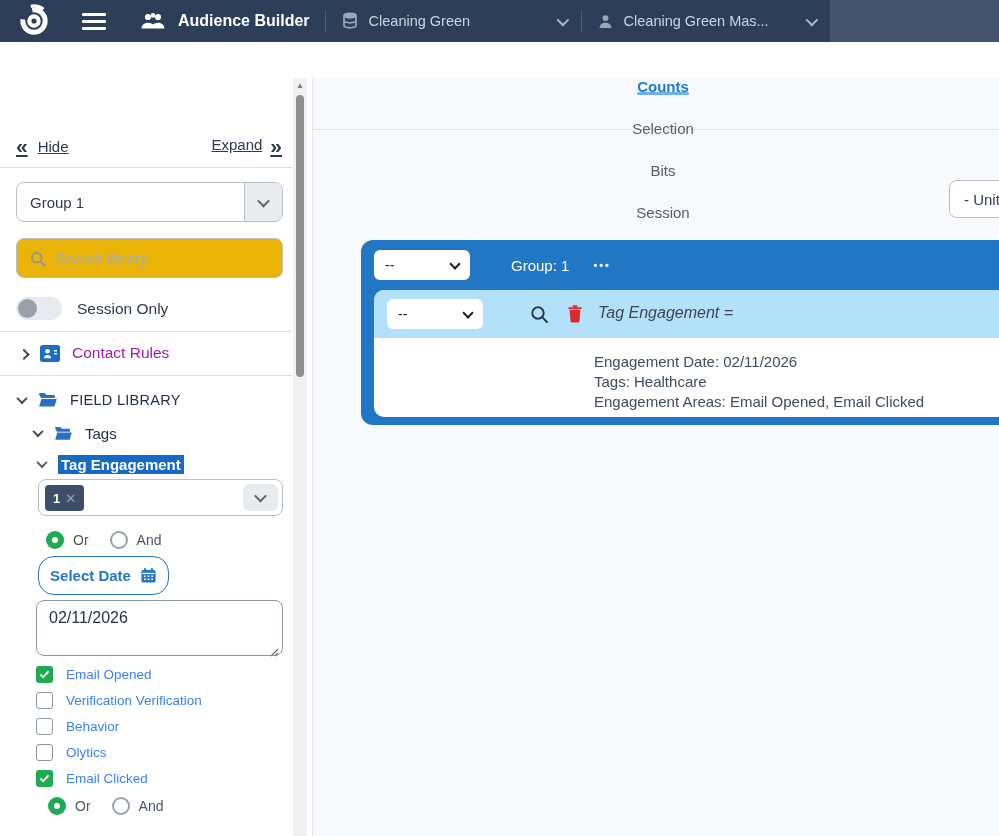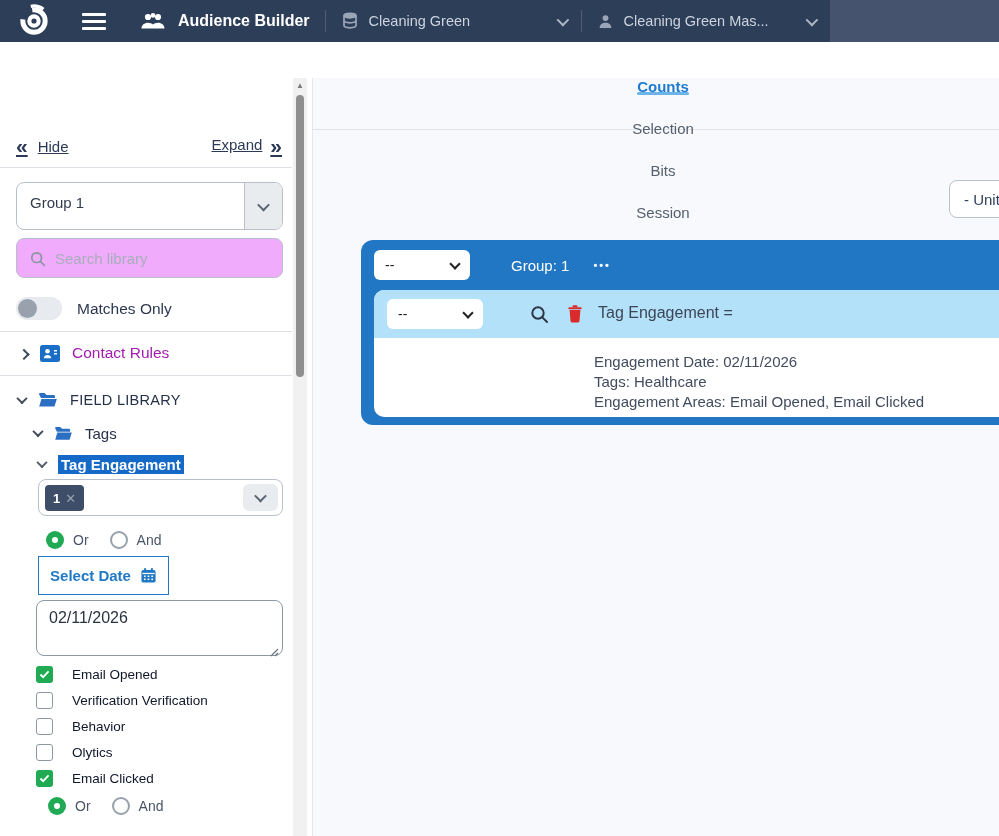--- a/index.html
+++ b/index.html
@@ -28,24 +28,24 @@
   .hide-row { position:absolute; top:90px; left:16px; right:10px; height:28px; display:flex; align-items:center; color:#2c3a55; font-size:15px; font-weight:500;text-decoration:underline; }
   .chevdbl { font-size:21px; font-weight:bold; color:#2c3a55; line-height:20px; }
   .chevdbl-left::before { content:"\00AB"; }
   .chevdbl-right::before { content:"\00BB"; }
   .hide-label { margin-left:10px; }
   .expand-wrap { margin-left:auto; display:flex; gap:8px; cursor:pointer; }
 
   .select-box { position:absolute; border:1px solid #b9c0c9; border-radius:8px; background:#fff; }
   .sel-arrow-box { position:absolute; right:0; top:0; bottom:0; width:38px; background:#e9ecef; border-left:1px solid #b9c0c9; border-radius:0 7px 7px 0; display:flex; align-items:center; justify-content:center; }
   .sel-arrow-box .cdown2 { width:9px; height:9px; border-right:2px solid #5a6472; border-bottom:2px solid #5a6472; transform:rotate(45deg) translate(-1px,-1px); }
-  .group-select { left:16px; top:140px; width:267px; height:48px; cursor:pointer; }
+  .group-select { left:16px; top:140px; width:267px; height:40px; cursor:pointer; }
   .group-select .sel-label { position:absolute; left:13px; top:11px; font-size:15px; color:#333c4c; }
 
-  .search-box { position:absolute; left:16px; top:196px; width:267px; height:40px; border:1px solid #b9c0c9; border-radius:8px; background:#f0abfc; display:flex; align-items:center; padding:0 12px; }
+  .search-box { position:absolute; left:16px; top:196px; width:267px; height:40px; border:1px solid #b9c0c9; border-radius:8px; background:#eab308; display:flex; align-items:center; padding:0 12px; }
   .search-box input { border:none; outline:none; flex:1; font-size:15px; margin-left:9px; color:#333c4c; font-family:"Liberation Sans",sans-serif; background:transparent; }
   .search-box input::placeholder { color:#a6afb9; }
 
   .toggle-row { position:absolute; left:16px; top:255px; display:flex; align-items:center; }
   .toggle { width:46px; height:23px; border-radius:12px; background:#e7eaee; position:relative; cursor:pointer; }
   .toggle .knob { position:absolute; left:2px; top:2px; width:19px; height:19px; border-radius:50%; background:#98a1ac; }
   .toggle-label { margin-left:15px; font-size:15.5px; color:#2d3850; }
 
   .tree-row { position:absolute; display:flex; align-items:center; }
   .chev-exp { width:8px; height:8px; border-right:2px solid #424c5c; border-bottom:2px solid #424c5c; transform:rotate(45deg) translate(-1px,-1px); flex:none; }
@@ -70,31 +70,31 @@
 
   .radio-row { position:absolute; display:flex; align-items:center; gap:9px; }
   .radio { width:18px; height:18px; border-radius:50%; flex:none; cursor:pointer; }
   .radio.sel { background:#1faa53; display:flex; align-items:center; justify-content:center; }
   .radio.sel::after { content:""; width:6px; height:6px; background:#fff; border-radius:50%; }
   .radio.unsel { background:#fff; border:2px solid #98a1ac; }
   .radio-lbl { font-size:14px; color:#4a5568; margin-right:12px; }
   .radio-row-1 { left:46px; top:489px; }
   .radio-row-2 { left:48px; top:755px; }
 
-  .select-date-btn { position:absolute; left:38px; top:514px; width:131px; height:39px; background:#fff; border:1.5px solid #2178c4; border-radius:0; display:flex; align-items:center; justify-content:center; gap:9px; cursor:pointer; }
+  .select-date-btn { position:absolute; left:38px; top:514px; width:131px; height:39px; background:#fff; border:1.5px solid #2178c4; border-radius:16px; display:flex; align-items:center; justify-content:center; gap:9px; cursor:pointer; }
   .select-date-btn .lbl { color:#2178c4; font-size:15px; font-weight:600; }
 
   .date-area { position:absolute; left:36px; top:558px; width:247px; height:56px; border:1px solid #8e98a4; border-radius:8px; background:#fff; font-size:16px; color:#2a3342; padding:8px 12px; font-family:"Liberation Sans",sans-serif; resize:none; overflow:hidden; }
   .resize-grip { position:absolute; left:270px; top:601px; pointer-events:none; }
 
   .cb-row { position:absolute; left:36px; display:flex; align-items:center; cursor:pointer; }
   .cb { width:17px; height:17px; border-radius:3px; flex:none; display:flex; align-items:center; justify-content:center; }
   .cb.on { background:#1faa53; }
   .cb.off { background:#fff; border:1.5px solid #8e98a4; }
-  .cb-lbl { margin-left:19px; font-size:13.5px; color:#0f172a; }
+  .cb-lbl { margin-left:13px; font-size:13.5px; color:#3b82f6; }
 
   
   .sb-track { position:absolute; left:293px; top:78px; width:14px; height:758px; background:#f1f1f1; }
   .sb-arrow { position:absolute; left:0; top:3px; width:14px; text-align:center; color:#7b7b7b; font-size:8px; }
   .sb-thumb { position:absolute; left:3px; top:17px; width:8px; height:282px; background:#8f8f8f; border-radius:4px; cursor:pointer; }
 
   
   .main { position:absolute; left:312px; top:78px; width:687px; height:758px; background:#f7f9fc; border-left:1px solid #e4e8ec; overflow:hidden; }
   .tabs-row { position:absolute; left:0; top:0; width:687px; height:52px; border-bottom:1px solid #e0e4e9; display:flex; align-items:center; padding-left:13px; gap:25px;flex-direction:column; }
   .tab { font-size:15px; color:#55606e; cursor:pointer; position:relative; height:52px; display:flex; align-items:center; }
@@ -113,21 +113,21 @@
   .mini-select .val { position:absolute; left:11px; top:7px; font-size:14px; color:#222; }
   .mini-select .cdown3 { position:absolute; right:11px; top:10px; width:8px; height:8px; border-right:2px solid #222; border-bottom:2px solid #222; transform:rotate(45deg); }
   .q-group-label { color:#fff; font-size:15px; margin-left:41px; }
   .q-dots { color:#fff; margin-left:24px; letter-spacing:2px; font-size:11px; font-weight:bold; cursor:pointer; }
   .q-dots::before { content:"\2022\2022\2022"; }
   .q-inner { position:absolute; left:13px; top:50px; right:0; bottom:8px; background:#fff; border-radius:10px 0 0 10px; }
   .q-rule-row { position:absolute; left:0; top:0; right:0; height:48px; background:#b4e1fa; border-radius:10px 0 0 0; }
   .q-rule-row .mini-select { position:absolute; left:13px; top:9px; }
   .q-icon-search { position:absolute; left:155px; top:14px; cursor:pointer; }
   .q-icon-trash { position:absolute; left:192px; top:13px; cursor:pointer; }
-  .q-rule-title { position:absolute; left:224px; top:14px; font-size:16px; color:#3c4656; }
+  .q-rule-title { position:absolute; left:224px; top:14px; font-size:16px; color:#3c4656;font-style:italic; }
   .q-details { position:absolute; left:220px; top:62px; font-size:15px; color:#414c5e; line-height:20px; }
 </style>
 </head>
 <body>
 
 <div class="screen">
 
   <header class="navbar">
     <div class="nav-dark">
       <div class="logo">
@@ -208,21 +208,21 @@
             <line x1="13.6" y1="13.6" x2="18" y2="18" stroke-linecap="round"></line>
         </svg>
       </span>
       <input type="text" placeholder="Search library" style="">
     </div>
 
     <div class="toggle-row">
       <div class="toggle">
           <div class="knob"></div>
         </div>
-      <span class="toggle-label">Matches Only</span>
+      <span class="toggle-label">Session Only</span>
     </div>
     <div class="divider" style="top:289px;"></div>
 
     <div class="tree-row contact-rules">
       <span class="chev-col"></span>
       <span class="tree-icon">
         <svg width="20" height="17" viewBox="0 0 20 17">
           <rect width="20" height="17" rx="2.5" fill="#1b6ec6"></rect>
           <circle cx="7.5" cy="6.2" r="2.3" fill="#fff"></circle>
           <path d="M3.8 13.3c0-2.1 1.7-3.3 3.7-3.3s3.7 1.2 3.7 3.3z" fill="#fff"></path>

